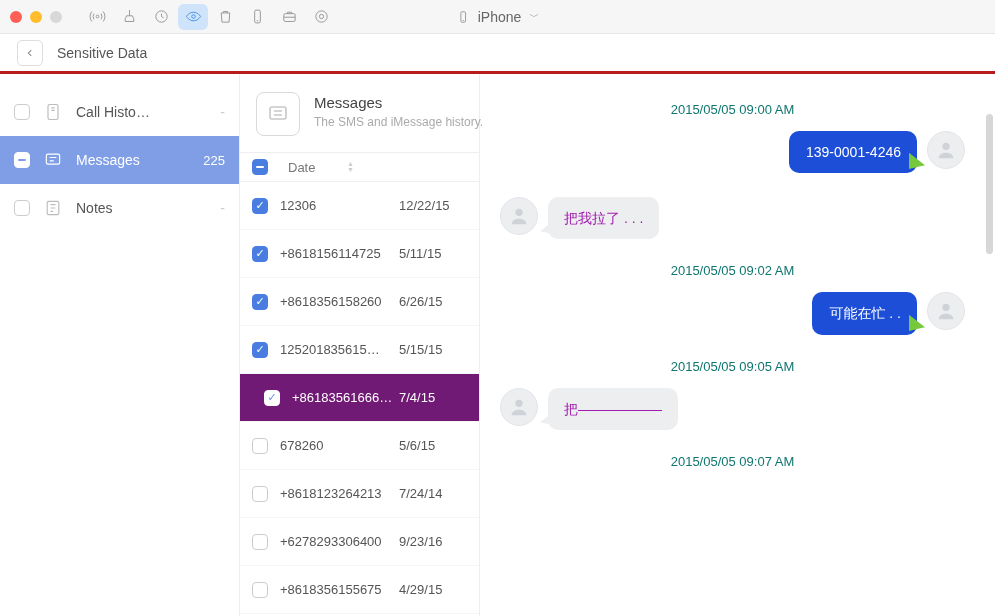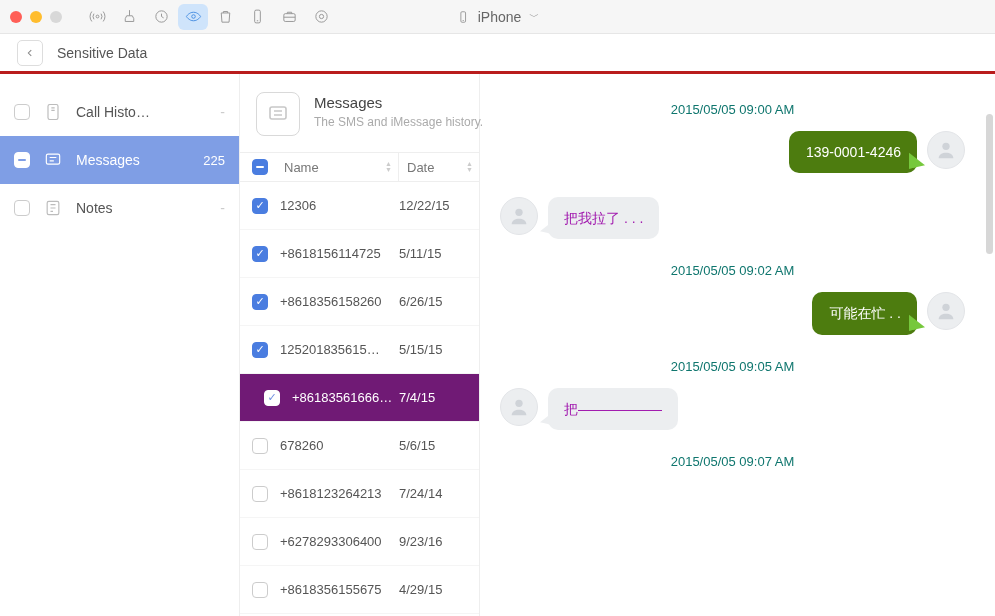--- a/index.html
+++ b/index.html
@@ -164,21 +164,21 @@
   .msg-out-row{display:flex;justify-content:flex-end;align-items:flex-start;gap:10px;margin-bottom:24px;}
   .msg-in-row{display:flex;justify-content:flex-start;align-items:flex-start;gap:10px;margin-bottom:24px;}
   .avatar{
     width:38px;height:38px;border-radius:50%;background:#eceef0;border:1px solid #e3e5e8;
     display:flex;align-items:center;justify-content:center;color:#cfd3d8;
   }
   .avatar svg{width:22px;height:22px;fill:currentColor;}
   .bubble{
     padding:12px 16px;border-radius:10px;max-width:260px;font-size:14px;position:relative;line-height:1.3;
   }
-  .bubble.out{background:#4d7c0f;color:#fff;padding-left:17px;}
+  .bubble.out{background:#1d4ed8;color:#fff;padding-left:17px;}
   .bubble.in{background:#eceef0;color:#a21caf;}
   .bubble.out::after{
     content:'';position:absolute;right:-8px;bottom:6px;
     border:8px solid transparent;border-left-color:#76c83c;border-bottom-color:#76c83c;
     transform:skewY(-12deg);
   }
   .bubble.in::after{
     content:'';position:absolute;left:-8px;bottom:6px;
     border:8px solid transparent;border-right-color:#eceef0;border-bottom-color:#eceef0;
     transform:skewY(12deg);
@@ -313,24 +313,20 @@
           <div class="t">Messages</div>
           <div class="s">The SMS and iMessage history.</div>
         </div>
       </div>
     </div>
 
     <div class="col-heads">
       <div class="c0">
           <div class="chk partial"></div>
         </div>
-      <div class="c1">
-          <span>Name</span>
-          <span class="sort-carets">▲<br>▼</span>
-        </div>
       <div class="c2">
           <span>Date</span>
           <span class="sort-carets">▲<br>▼</span>
         </div>
     </div>
 
     <div class="thread-list" id="thread-list">
         <div class="thread-row">
           <div class="c0">
             <div class="chk on"></div>

